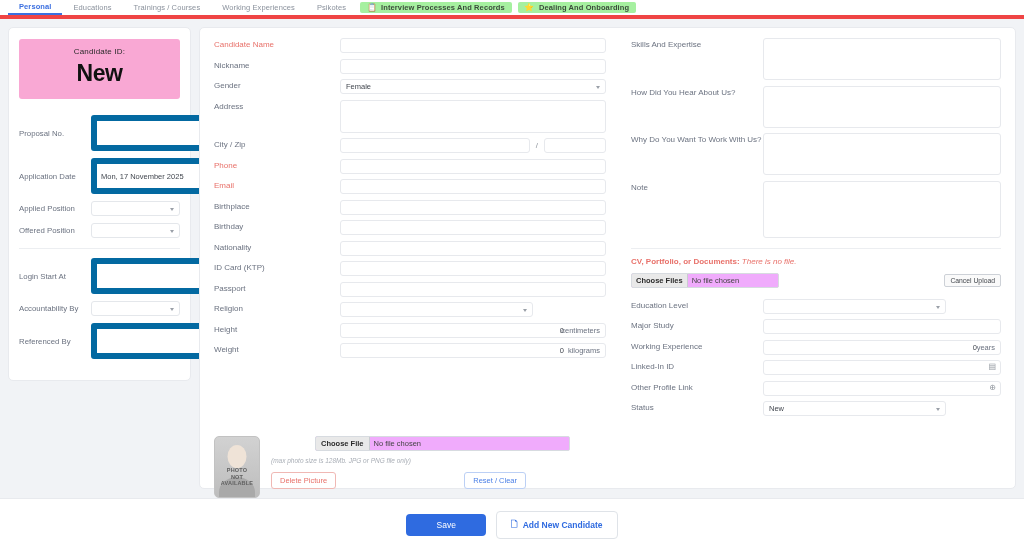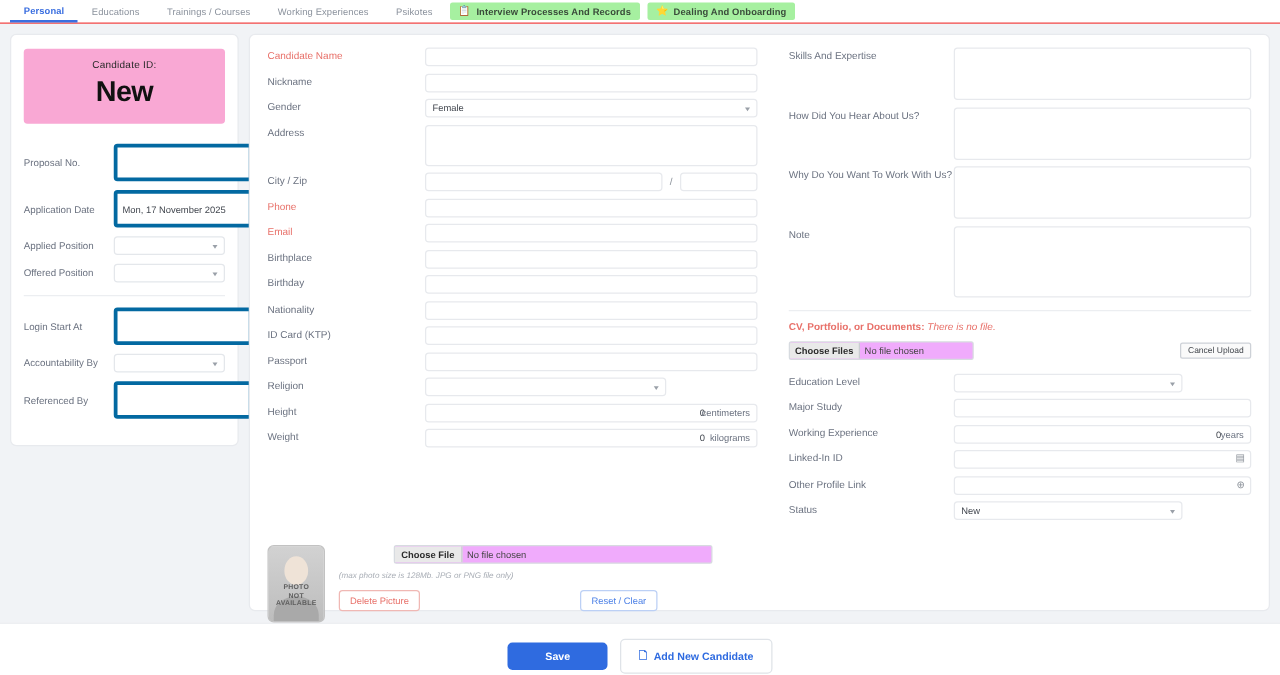--- a/index.html
+++ b/index.html
@@ -10,21 +10,21 @@
     font-family: "Liberation Sans", sans-serif;
     font-size: 11px;
     color: #5a6270;
     overflow: hidden;
   }
 
   
   .tabbar {
     height: 19px;
     background: #ffffff;
-    border-bottom: 1px solid #ef4444;
+    border-bottom: 4px solid #ef4444;
     display: flex;
     align-items: stretch;
     padding-left: 8px;
     gap: 0;
   }
   .tab {
     display: flex; align-items: center;
     padding: 0 11px;
     font-size: 7.5px;
     color: #8a919c;
@@ -71,21 +71,21 @@
     margin-bottom: 16px;
   }
   .idbox .idlabel { font-size: 8px; color: #2a2a2a; letter-spacing:.2px; }
   .idbox .idvalue { font-size: 23px; font-weight: bold; color: #111; margin-top: 4px; letter-spacing: -.5px; }
 
   .frow { display: flex; align-items: center; margin-bottom: 7px; }
   .frow .lbl { width: 72px; font-size: 7.8px; color: #6b7280; flex: none; }
   .inp {
     flex: 1;
     height: 15px;
-    border: 3px solid #0369a1;
+    border: 6px solid #0369a1;
     border-radius: 3px;
     background: #fff;
     font-size: 7.5px;
     color: #42474f;
     padding: 12px 4px;
     font-family: "Liberation Sans", sans-serif;
     outline: none;
     line-height: 13px;
   }
   .inp::placeholder { color: #b9bec6; }
@@ -268,21 +268,21 @@
   .footer {
     margin-top: 9px;
     background: #ffffff;
     border-top: 1px solid #e8eaee;
     height: 53px;
     display: flex; align-items: center; justify-content: center;
     gap: 10px;
   }
   .savebtn {
     background: #2f6be0; color: #fff; border: none;
-    border-radius: 4px; font-size: 8.5px; font-weight: bold;
+    border-radius: 4px; font-size: 8.5px; font-weight: normal;
     padding: 6px 30px; cursor: pointer;
     font-family: "Liberation Sans", sans-serif;
   }
   .addbtn {
     background: #fff; color: #2f6be0;
     border: 1px solid #dfe3e8; border-radius: 4px;
     font-size: 8.5px; font-weight: bold;
     padding: 6px 14px; cursor: pointer;
     display: flex; align-items: center; gap: 5px;
     font-family: "Liberation Sans", sans-serif;

